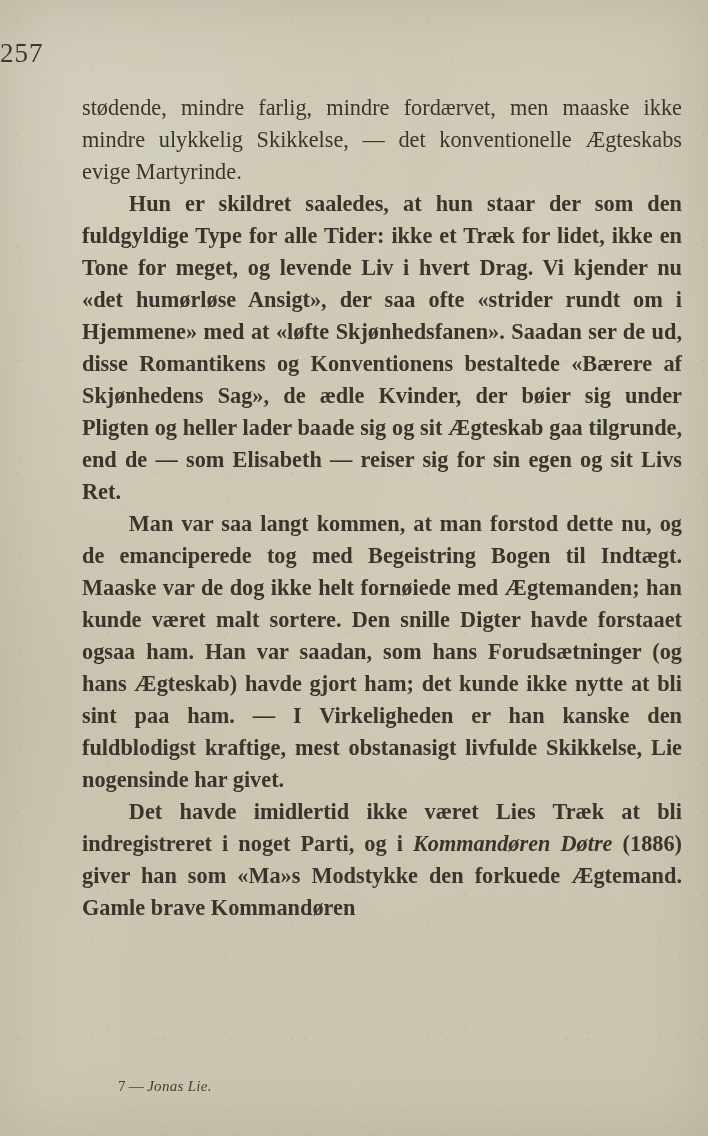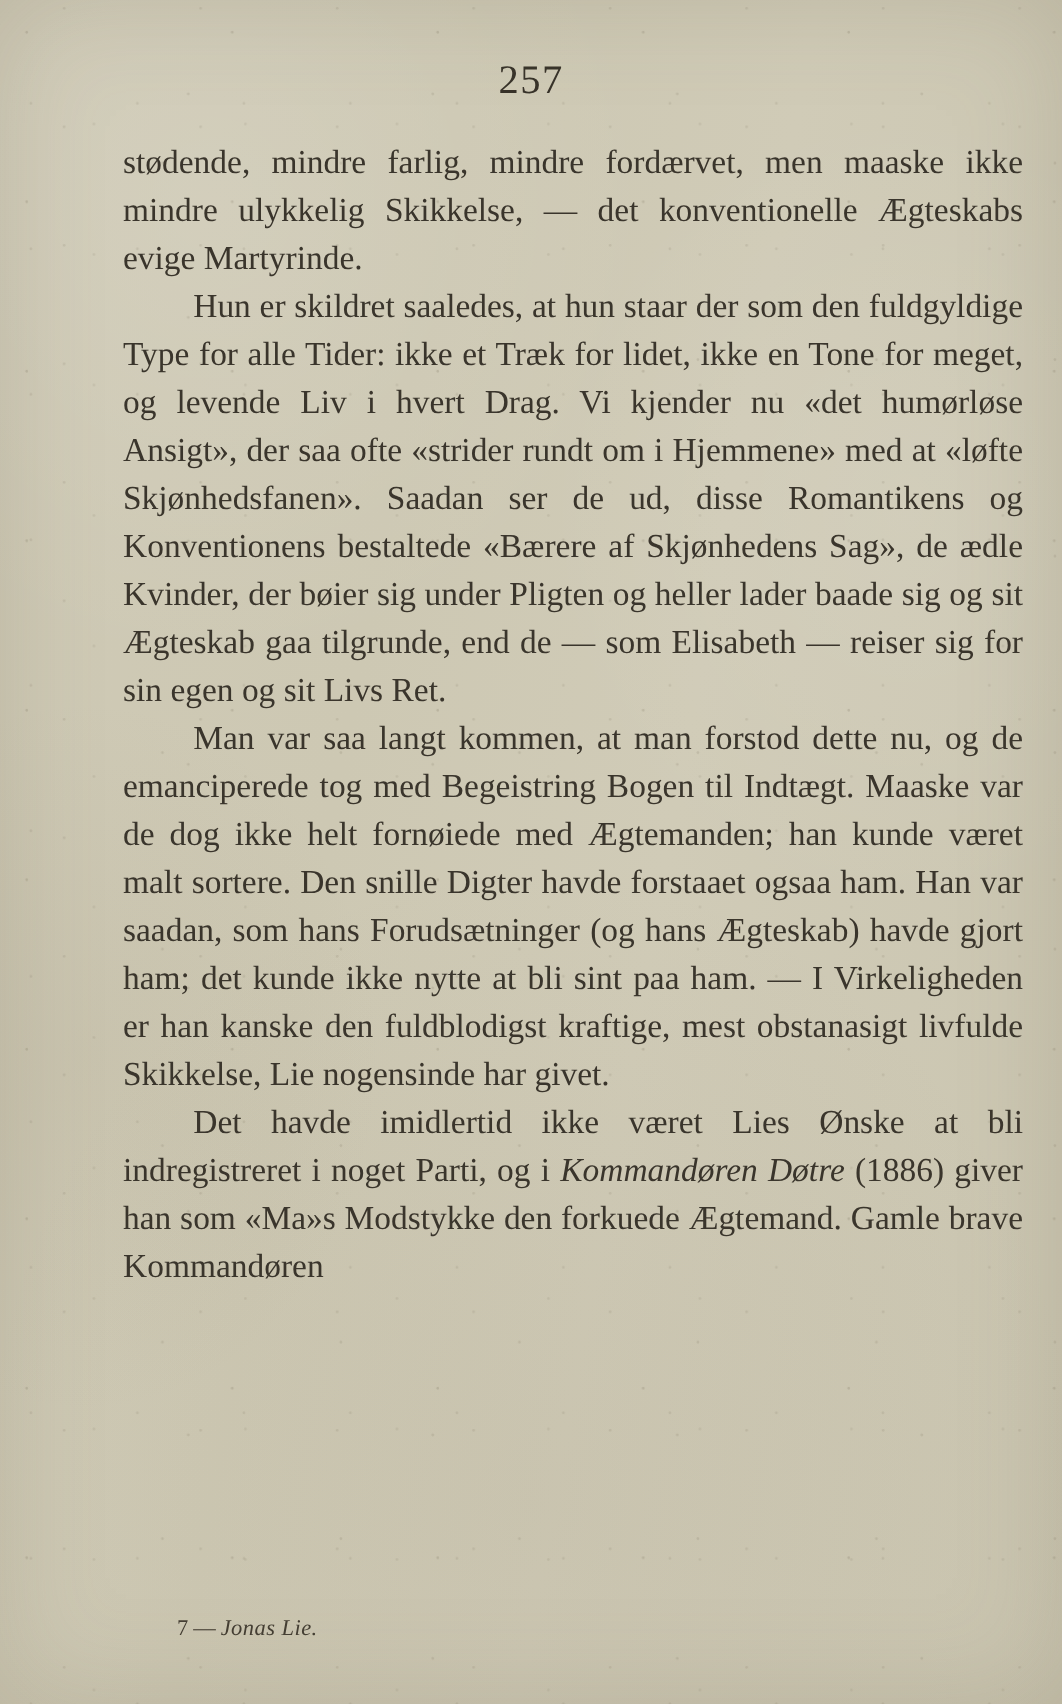--- a/index.html
+++ b/index.html
@@ -30,21 +30,20 @@
     left: 0;
     top: 0;
     width: 708px;
     height: 1136px;
   }
   .page-number {
     position: absolute;
     top: 38px;
     left: 0;
     width: 708px;
-    text-align: center;
     font-size: 27px;
     letter-spacing: 1px;
     color: #38332a;
     font-family: "Liberation Serif", serif;
   }
   .body-text {
     position: absolute;
     left: 82px;
     top: 92px;
     width: 600px;
@@ -54,20 +53,21 @@
     text-align: justify;
     text-justify: inter-word;
     hyphens: manual;
   }
   .body-text p {
     margin: 0;
     text-indent: 0;
   }
   .body-text p.indent {
     text-indent: 2.1em;
+    font-weight: bold;
   }
   .body-text p:last-child {
     text-align: justify;
   }
   em {
     font-style: italic;
   }
   .footline {
     position: absolute;
     left: 118px;
@@ -116,21 +116,21 @@
 <div class="page"></div>
 
 <div class="content">
 
   <div class="page-number">257</div>
 
   <div class="body-text">
     <p class="">stødende, mindre farlig, mindre fordærvet, men maaske ikke mindre ulykkelig Skikkelse, — det konventionelle Ægteskabs evige Martyrinde.</p>
     <p class="indent">Hun er skildret saaledes, at hun staar der som den fuldgyldige Type for alle Tider: ikke et Træk for lidet, ikke en Tone for meget, og levende Liv i hvert Drag. Vi kjender nu «det humørløse Ansigt», der saa ofte «strider rundt om i Hjemmene» med at «løfte Skjønhedsfanen». Saadan ser de ud, disse Romantikens og Konventionens bestaltede «Bærere af Skjønhedens Sag», de ædle Kvinder, der bøier sig under Pligten og heller lader baade sig og sit Ægteskab gaa tilgrunde, end de — som Elisabeth — reiser sig for sin egen og sit Livs Ret.</p>
     <p class="indent">Man var saa langt kommen, at man forstod dette nu, og de emanciperede tog med Begeistring Bogen til Indtægt. Maaske var de dog ikke helt fornøiede med Ægtemanden; han kunde været malt sortere. Den snille Digter havde forstaaet ogsaa ham. Han var saadan, som hans Forudsætninger (og hans Ægteskab) havde gjort ham; det kunde ikke nytte at bli sint paa ham. — I Virkeligheden er han kanske den fuldblodigst kraftige, mest obstanasigt livfulde Skikkelse, Lie nogensinde har givet.</p>
-    <p class="indent"><span>Det havde imidlertid ikke været Lies Ønske at bli indregistreret i noget Parti, og i </span><em>Kommandøren Døtre</em><span> (1886) giver han som «Ma»s Modstykke den forkuede Ægtemand. Gamle brave Kommandøren</span></p>
+    <p class="indent"><span>Det havde imidlertid ikke været Lies Træk at bli indregistreret i noget Parti, og i </span><em>Kommandøren Døtre</em><span> (1886) giver han som «Ma»s Modstykke den forkuede Ægtemand. Gamle brave Kommandøren</span></p>
   </div>
 
   <div class="footline">
     <span class="fn-num">7</span><span class="fn-dash">—</span><span class="fn-title">Jonas Lie.</span>
   </div>
 
 </div>
 
 <div class="speckle"></div>
 <div class="edge-shade"></div>

